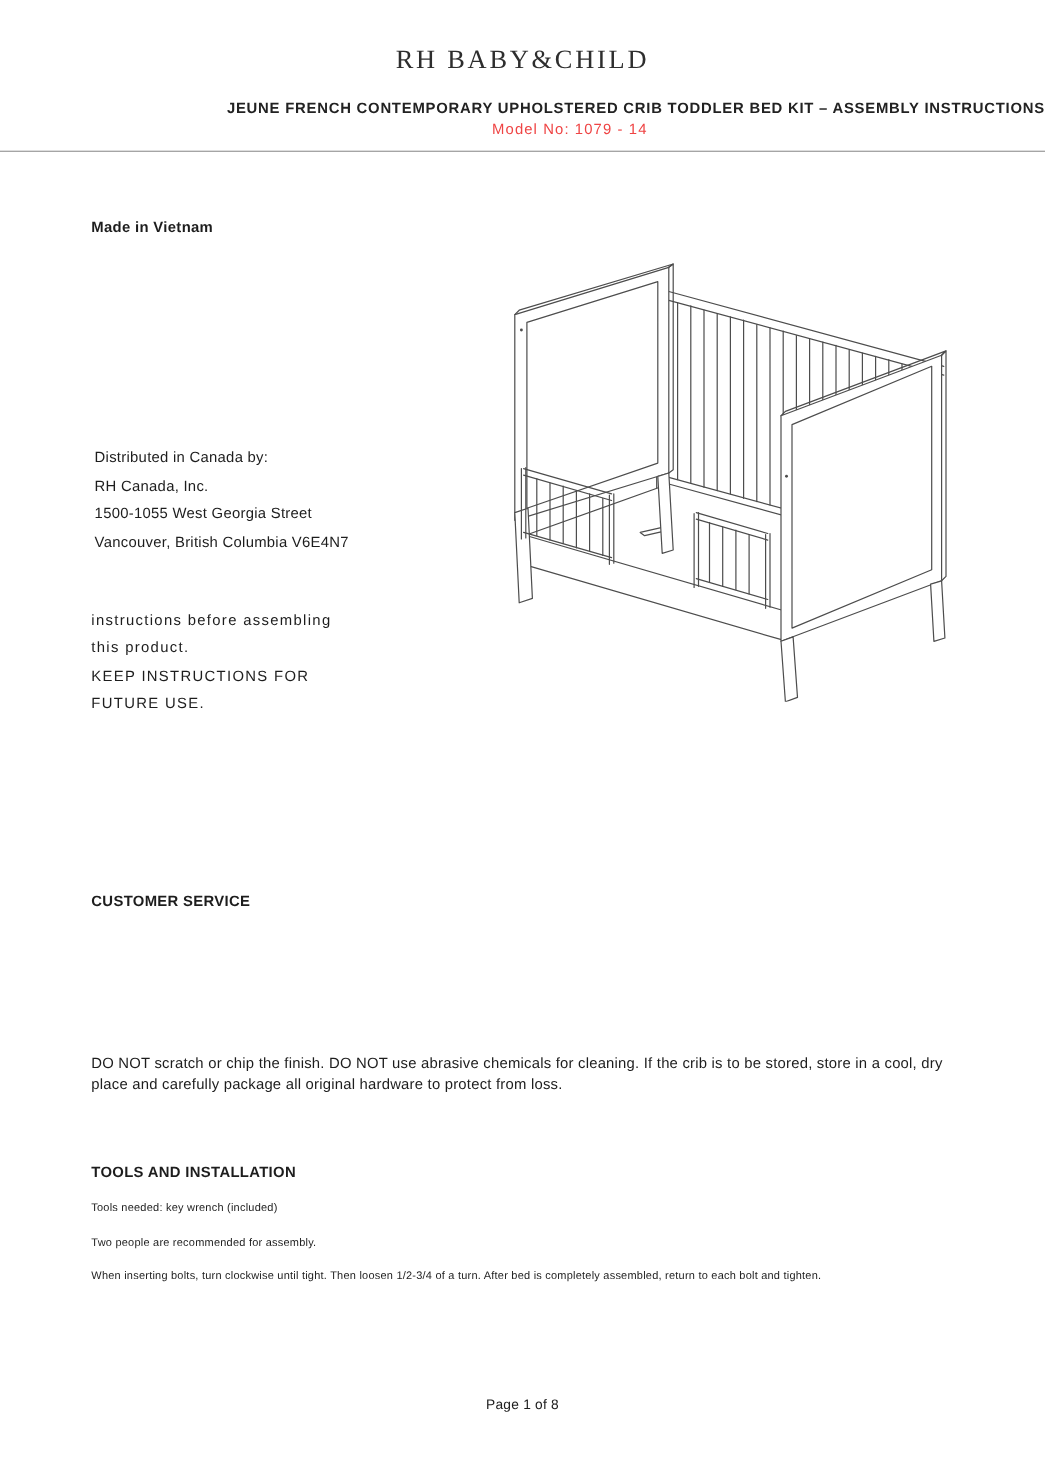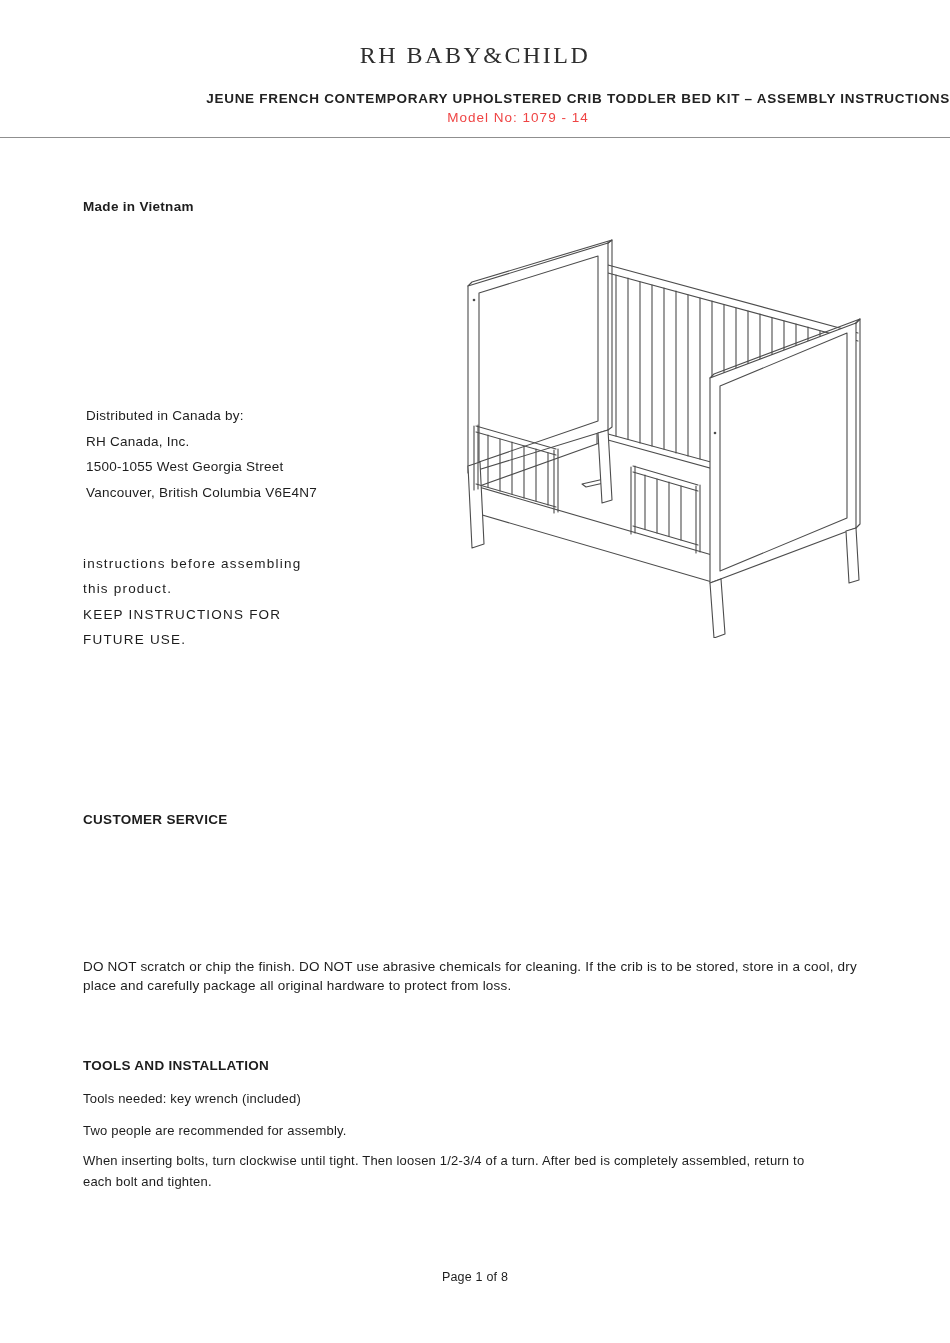--- a/index.html
+++ b/index.html
@@ -39,21 +39,21 @@
   .illustration { position:absolute; left:458px; top:238px; width:412px; height:400px; }
 
   .section { position:absolute; left:83px; }
   .sec-heading { font-size:13.5px; font-weight:700; letter-spacing:0.3px; color:#1d1d1d; }
   .sec-body { font-size:13.5px; letter-spacing:0.2px; color:#1d1d1d; }
   .sec-cs { top:780px; width:790px;margin-top:32px; }
   .sec-cs .sec-body { margin-top:14px; line-height:23px; }
   .sec-cc { top:941px; width:782px; }
   .sec-cc .sec-body { margin-top:17px; line-height:18.5px; }
   .sec-tools { top:1058px; width:745px; }
-  .sec-tools .tool-p { font-size:13px; letter-spacing:0.2px; line-height:21px; }
+  .sec-tools .tool-p { font-size:10px; letter-spacing:0.2px; line-height:21px; }
   .p1 { margin-top:15px; }
   .p2 { margin-top:11px; }
   .p3 { margin-top:9px; }
 
   .footer {
     position:absolute; top:1270px; left:0; width:100%; text-align:center;
     font-size:12.5px; color:#1d1d1d; letter-spacing:0.2px;
   }
 </style>
 </head>

